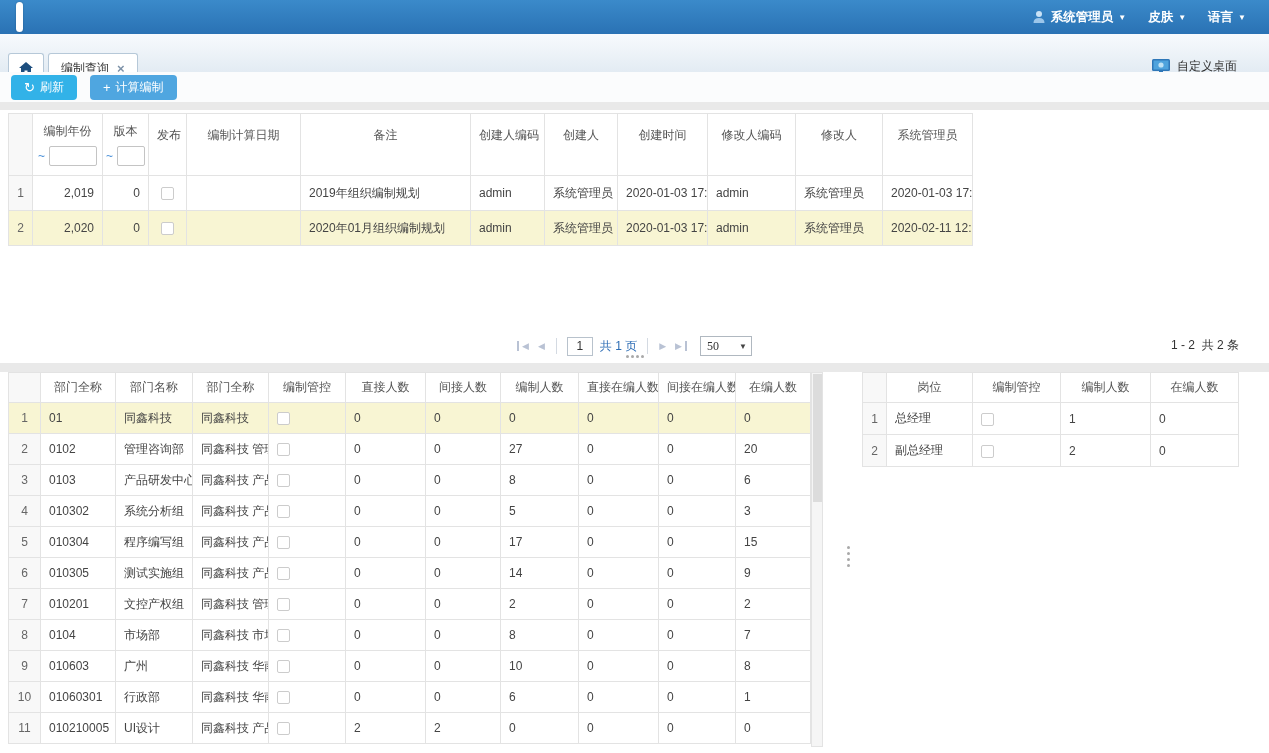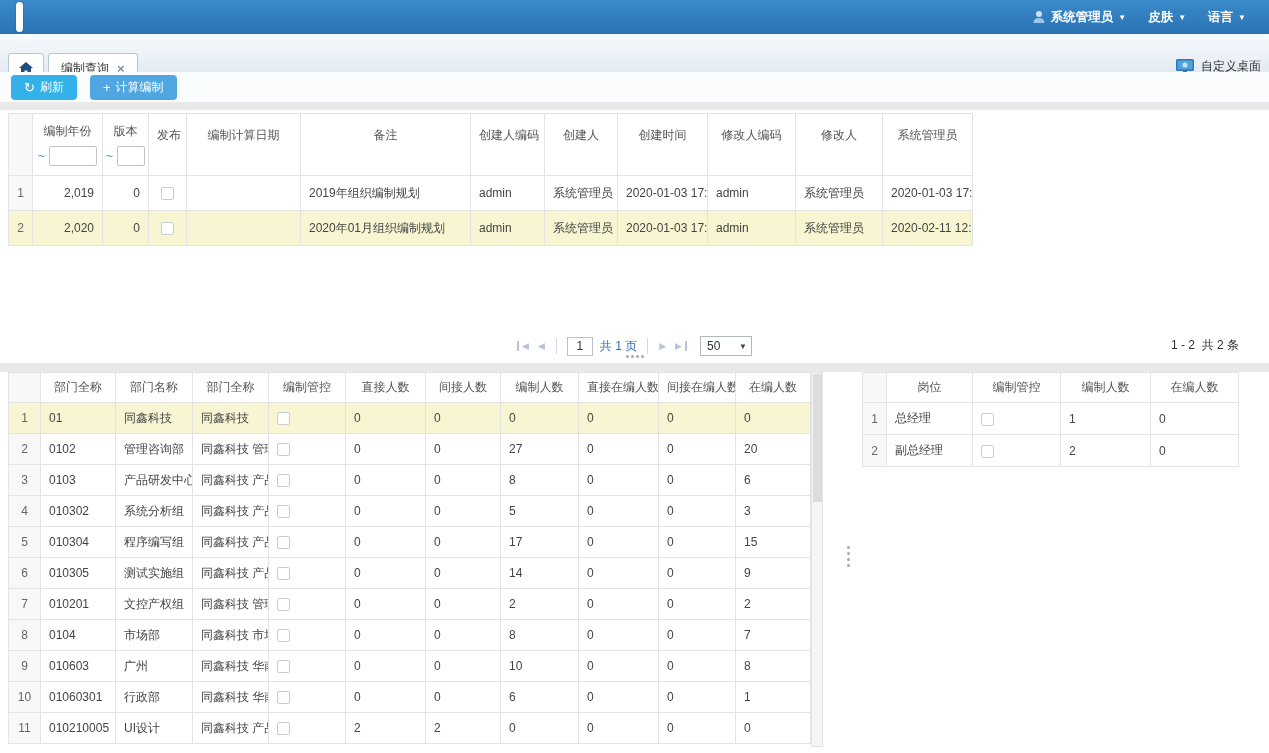--- a/index.html
+++ b/index.html
@@ -27,21 +27,21 @@
   .tabbar { position:absolute; top:34px; left:0; width:1269px; height:50px;
     background:linear-gradient(#f7fafd,#dde7f0); border-bottom:1px solid #c6d4e1;
     display:flex; align-items:flex-end; }
   .tab-home { width:36px; height:30px; margin-left:8px; background:#fff;
     border:1px solid #b6c8d8; border-bottom:none; border-radius:3px 3px 0 0;
     display:flex; align-items:center; justify-content:center; cursor:pointer; }
   .tab { height:30px; margin-left:4px; background:#fff; border:1px solid #b6c8d8; border-bottom:none;
     border-radius:3px 3px 0 0; display:flex; align-items:center; gap:8px; padding:0 12px;
     color:#333; cursor:pointer; }
   .tab-close { color:#7d92a8; font-size:13px; font-weight:bold; cursor:pointer; }
-  .tabbar-right { margin-left:auto; display:flex; align-items:center; gap:7px; padding:0 8px 8px 0;
+  .tabbar-right { margin-left:auto; display:flex; align-items:center; gap:7px; padding:0 32px 8px 0;
     color:#333; cursor:pointer;justify-content:center; }
 
   
   .toolbar { position:absolute; top:72px; left:0; width:1269px; height:30px; background:#fbfcfd;
     display:flex; align-items:center; gap:13px; padding-left:11px; }
   .btn { height:25px; border:none; border-radius:4px; color:#fff; font-size:12px;
     display:flex; align-items:center; gap:5px; padding:0 13px; cursor:pointer;
     font-family:inherit; }
   .btn-refresh { background:#32b2e8; }
   .btn-calc { background:#4fa6e0; }
@@ -78,21 +78,21 @@
     display:flex; align-items:center; justify-content:center; gap:7px; color:#b9c2d4; }
   .pg-btn { font-size:9px; cursor:pointer; color:#b9c2d4; padding:0 1px; }
   .pg-first { border-left:2px solid #b9c2d4; padding-left:3px; }
   .pg-last  { border-right:2px solid #b9c2d4; padding-right:3px; }
   .pg-sep { width:1px; height:16px; background:#d4dae2; margin:0 3px; }
   .pg-input { width:26px; height:19px; border:1px solid #b8c2cc; text-align:center; font-size:12px;
     color:#333; font-family:inherit; }
   .pg-total { color:#2d6db5; }
   .pg-select { width:52px; height:20px; border:1px solid #b0b8c0; background:#fff; color:#333;
     display:flex; align-items:center; cursor:pointer; margin-left:6px; }
-  .pg-select .val { padding-left:6px; flex:1; }
+  .pg-select .val { padding-left:6px; flex:1;font-family:Liberation Serif, serif; }
   .pg-select .caret { color:#444; padding-right:4px; }
   .pg-range { position:absolute; right:30px; top:337px; color:#333; }
   .dots-h { position:absolute; left:50%; transform:translateX(-50%); top:355px; display:flex; gap:2px; }
   .dot { width:3px; height:3px; background:#a9a9a9; border-radius:50%; }
   .dots-v { position:absolute; left:847px; top:546px; display:flex; flex-direction:column; gap:3px; }
 
   
   .bottom-left { position:absolute; top:372px; left:8px; width:815px; height:381px; background:#fff; }
   .dept-grid { width:802px; border:1px solid #cfcfcf; }
   .dept-grid thead tr { height:30px; }

